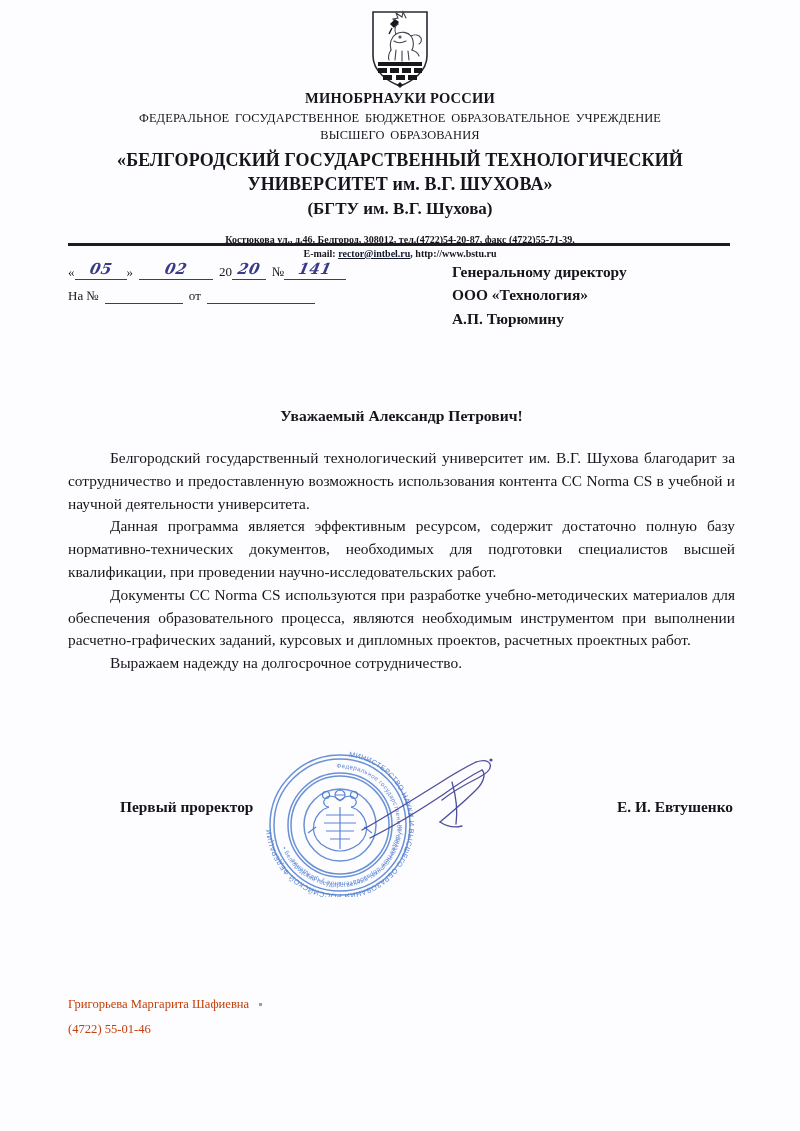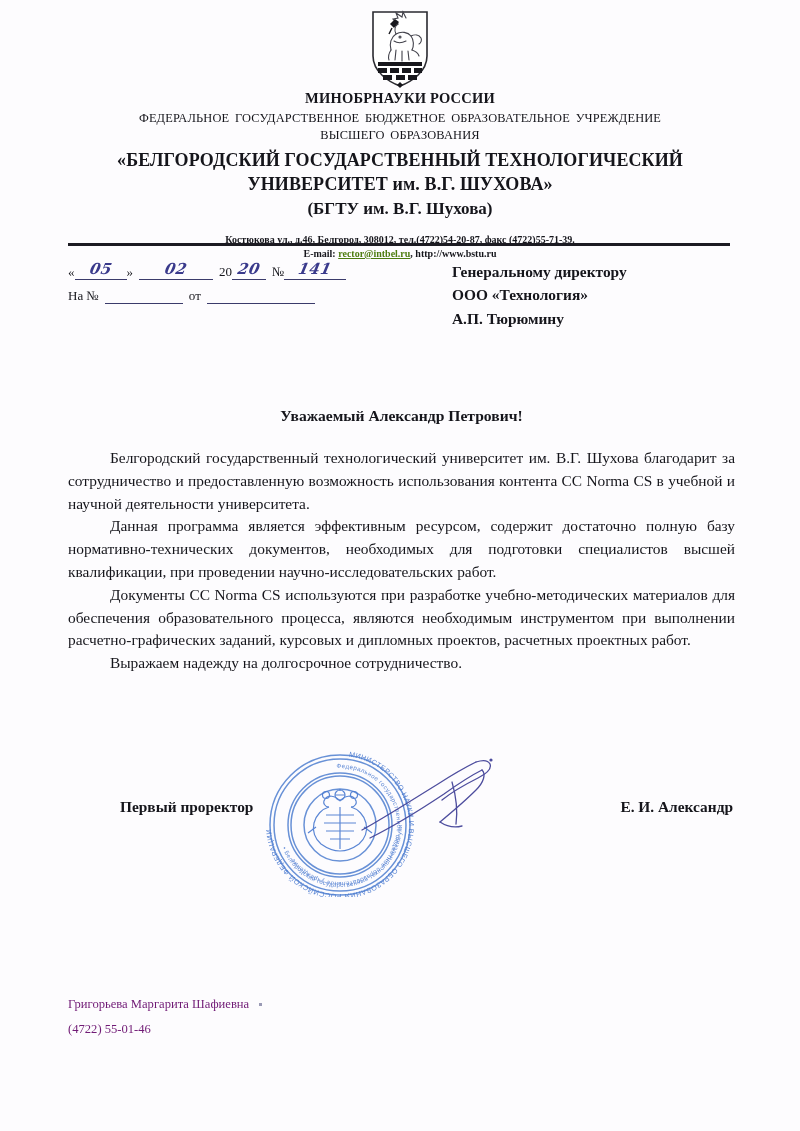--- a/index.html
+++ b/index.html
@@ -67,21 +67,21 @@
     font-weight: bold;
     margin-top: 2px;
   }
   .contacts {
     font-size: 10px;
     margin-top: 14px;
     line-height: 1.45;
     font-weight: bold;
   }
   .contacts a, .contacts .mail {
-    color: #4d7c0f;
+    color: #0f172a;
     text-decoration: underline;
   }
   .contacts .www { text-decoration: none; }
 
   
   .divider {
     position: absolute;
     top: 243px;
     left: 68px;
     width: 662px;
@@ -199,21 +199,21 @@
   .sig-left  { padding-left: 52px; }
   .sig-right { padding-right: 2px; }
 
   
   .footer {
     position: absolute;
     top: 992px;
     left: 68px;
     font-size: 12.6px;
     line-height: 2.0;
-    color: #701a75;
+    color: #c2410c;
   }
   .footer .exec { border-bottom: 0; }
   .footer .dotmark {
     display: inline-block;
     width: 3px; height: 3px;
     background: #9a9ab5;
     vertical-align: 2px;
     margin-left: 7px;
   }
 </style>
@@ -371,21 +371,21 @@
       <path d="M116 10 C122 8 128 8 130 12 C132 17 126 22 118 26 C106 32 92 40 82 48"></path>
       <path d="M122 18 C126 22 124 30 116 38 C106 48 92 60 80 70"></path>
       <path d="M80 70 C86 74 94 76 102 74"></path>
       <path d="M92 30 C96 44 98 58 96 72"></path>
       <circle cx="131" cy="8" r="1.6" fill="#3f3f96" stroke="none"></circle>
     </g>
   </svg>
 
   <div class="sig-row">
     <div class="sig-left">Первый проректор</div>
-    <div class="sig-right">Е. И. Александр</div>
+    <div class="sig-right">Е. И. Евтушенко</div>
   </div>
 
   <div class="footer">
     <div>
       <span class="exec">Григорьева Маргарита Шафиевна</span>
       <span class="dotmark"></span>
     </div>
     <div>(4722) 55-01-46</div>
   </div>
 

